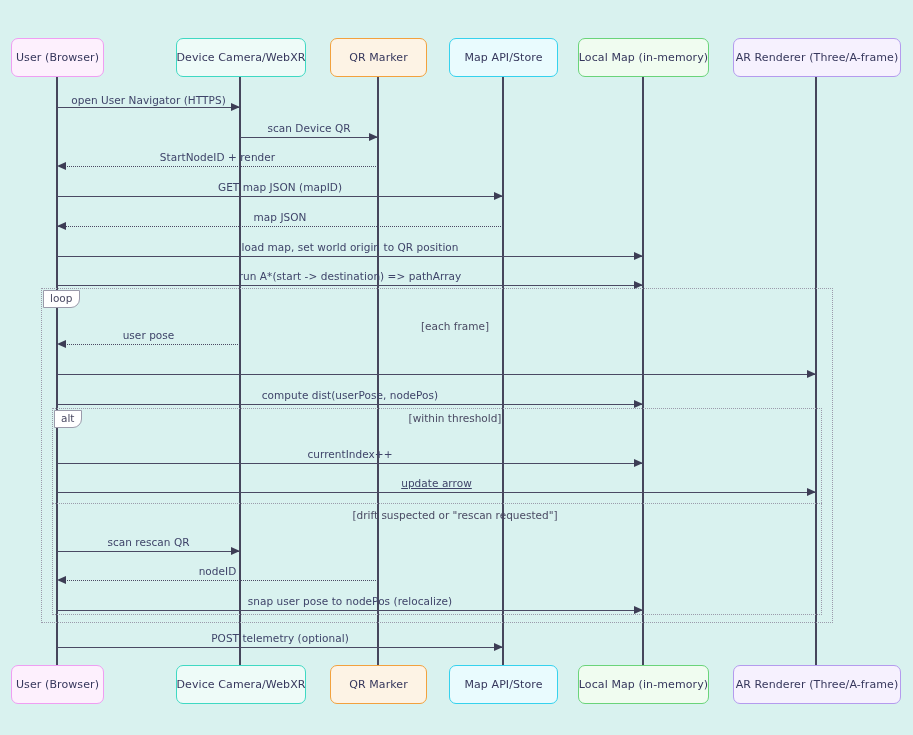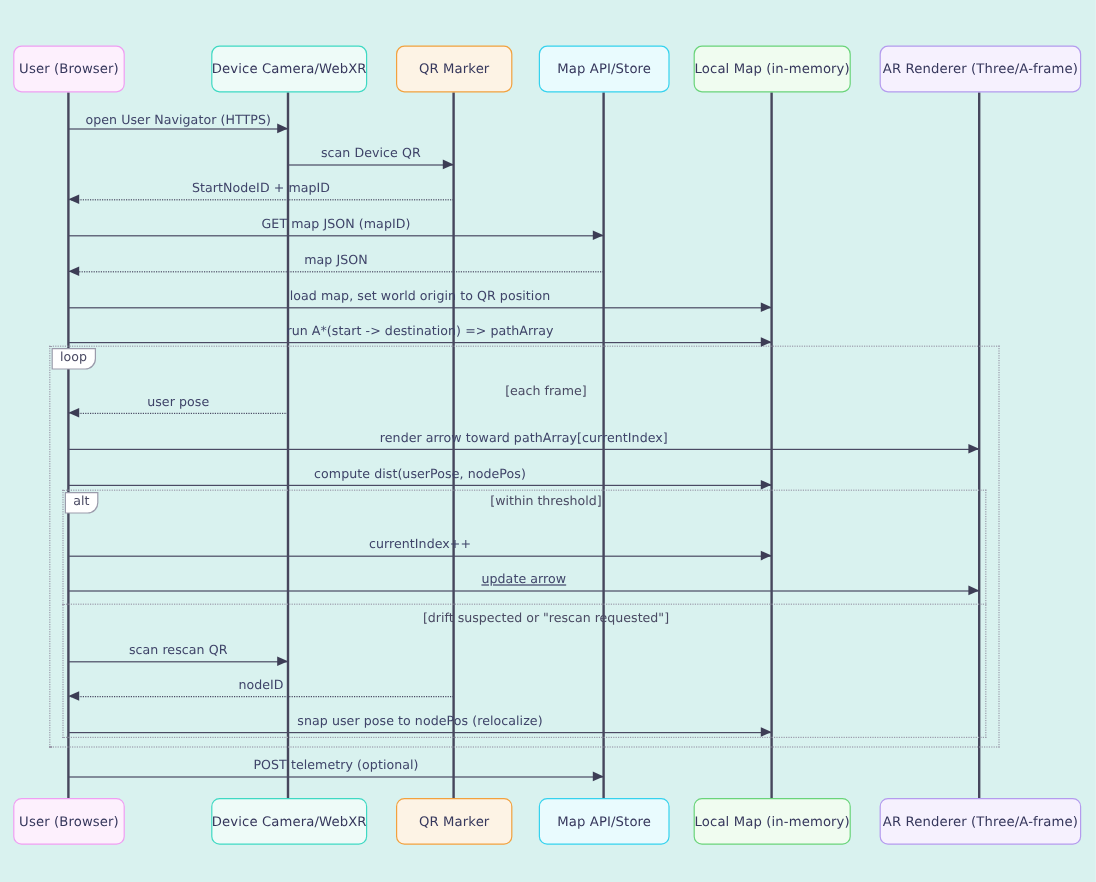--- a/index.html
+++ b/index.html
@@ -160,39 +160,38 @@
     </div>
   <div class="layer" id="messages-layer">
       <div class="msgline" style="left: 57px; top: 107px; width: 183px;"></div>
       <div class="arrowhead right" style="top: 103px; left: 231px;"></div>
       <div class="msglabel" style="left: 148.5px; top: 80px; margin-top: 14px;">open User Navigator (HTTPS)</div>
       <div class="msgline" style="left: 240px; top: 137px; width: 138px;"></div>
       <div class="arrowhead right" style="top: 133px; left: 369px;"></div>
       <div class="msglabel" style="left: 309px; top: 122px;">scan Device QR</div>
       <div class="msgline dotted" style="left: 57px; top: 166px; width: 321px;"></div>
       <div class="arrowhead left" style="top: 162px; left: 57px;"></div>
-      <div class="msglabel" style="left: 217.5px; top: 151px;">StartNodeID + mapID</div>
+      <div class="msglabel" style="left: 217.5px; top: 151px;">StartNodeID + render</div>
       <div class="msgline" style="left: 57px; top: 196px; width: 446px;"></div>
       <div class="arrowhead right" style="top: 192px; left: 494px;"></div>
       <div class="msglabel" style="left: 280px; top: 181px;">GET map JSON (mapID)</div>
       <div class="msgline dotted" style="left: 57px; top: 226px; width: 446px;"></div>
       <div class="arrowhead left" style="top: 222px; left: 57px;"></div>
       <div class="msglabel" style="left: 280px; top: 211px;">map JSON</div>
       <div class="msgline" style="left: 57px; top: 256px; width: 586px;"></div>
       <div class="arrowhead right" style="top: 252px; left: 634px;"></div>
       <div class="msglabel" style="left: 350px; top: 241px;">load map, set world origin to QR position</div>
       <div class="msgline" style="left: 57px; top: 285px; width: 586px;"></div>
       <div class="arrowhead right" style="top: 281px; left: 634px;"></div>
       <div class="msglabel" style="left: 350px; top: 270px;">run A*(start -&gt; destination) =&gt; pathArray</div>
       <div class="msgline dotted" style="left: 57px; top: 344px; width: 183px;"></div>
       <div class="arrowhead left" style="top: 340px; left: 57px;"></div>
       <div class="msglabel" style="left: 148.5px; top: 329px;">user pose</div>
       <div class="msgline" style="left: 57px; top: 374px; width: 759px;"></div>
       <div class="arrowhead right" style="top: 370px; left: 807px;"></div>
-      <div class="msglabel" style="left: 436.5px; top: 359px;">render arrow toward pathArray[currentIndex]</div>
       <div class="msgline" style="left: 57px; top: 404px; width: 586px;"></div>
       <div class="arrowhead right" style="top: 400px; left: 634px;"></div>
       <div class="msglabel" style="left: 350px; top: 389px;">compute dist(userPose, nodePos)</div>
       <div class="msgline" style="left: 57px; top: 463px; width: 586px;"></div>
       <div class="arrowhead right" style="top: 459px; left: 634px;"></div>
       <div class="msglabel" style="left: 350px; top: 448px;">currentIndex++</div>
       <div class="msgline" style="left: 57px; top: 492px; width: 759px;"></div>
       <div class="arrowhead right" style="top: 488px; left: 807px;"></div>
       <div class="msglabel" style="left: 436.5px; top: 477px; text-decoration: underline;">update arrow</div>
       <div class="msgline" style="left: 57px; top: 551px; width: 183px;"></div>

